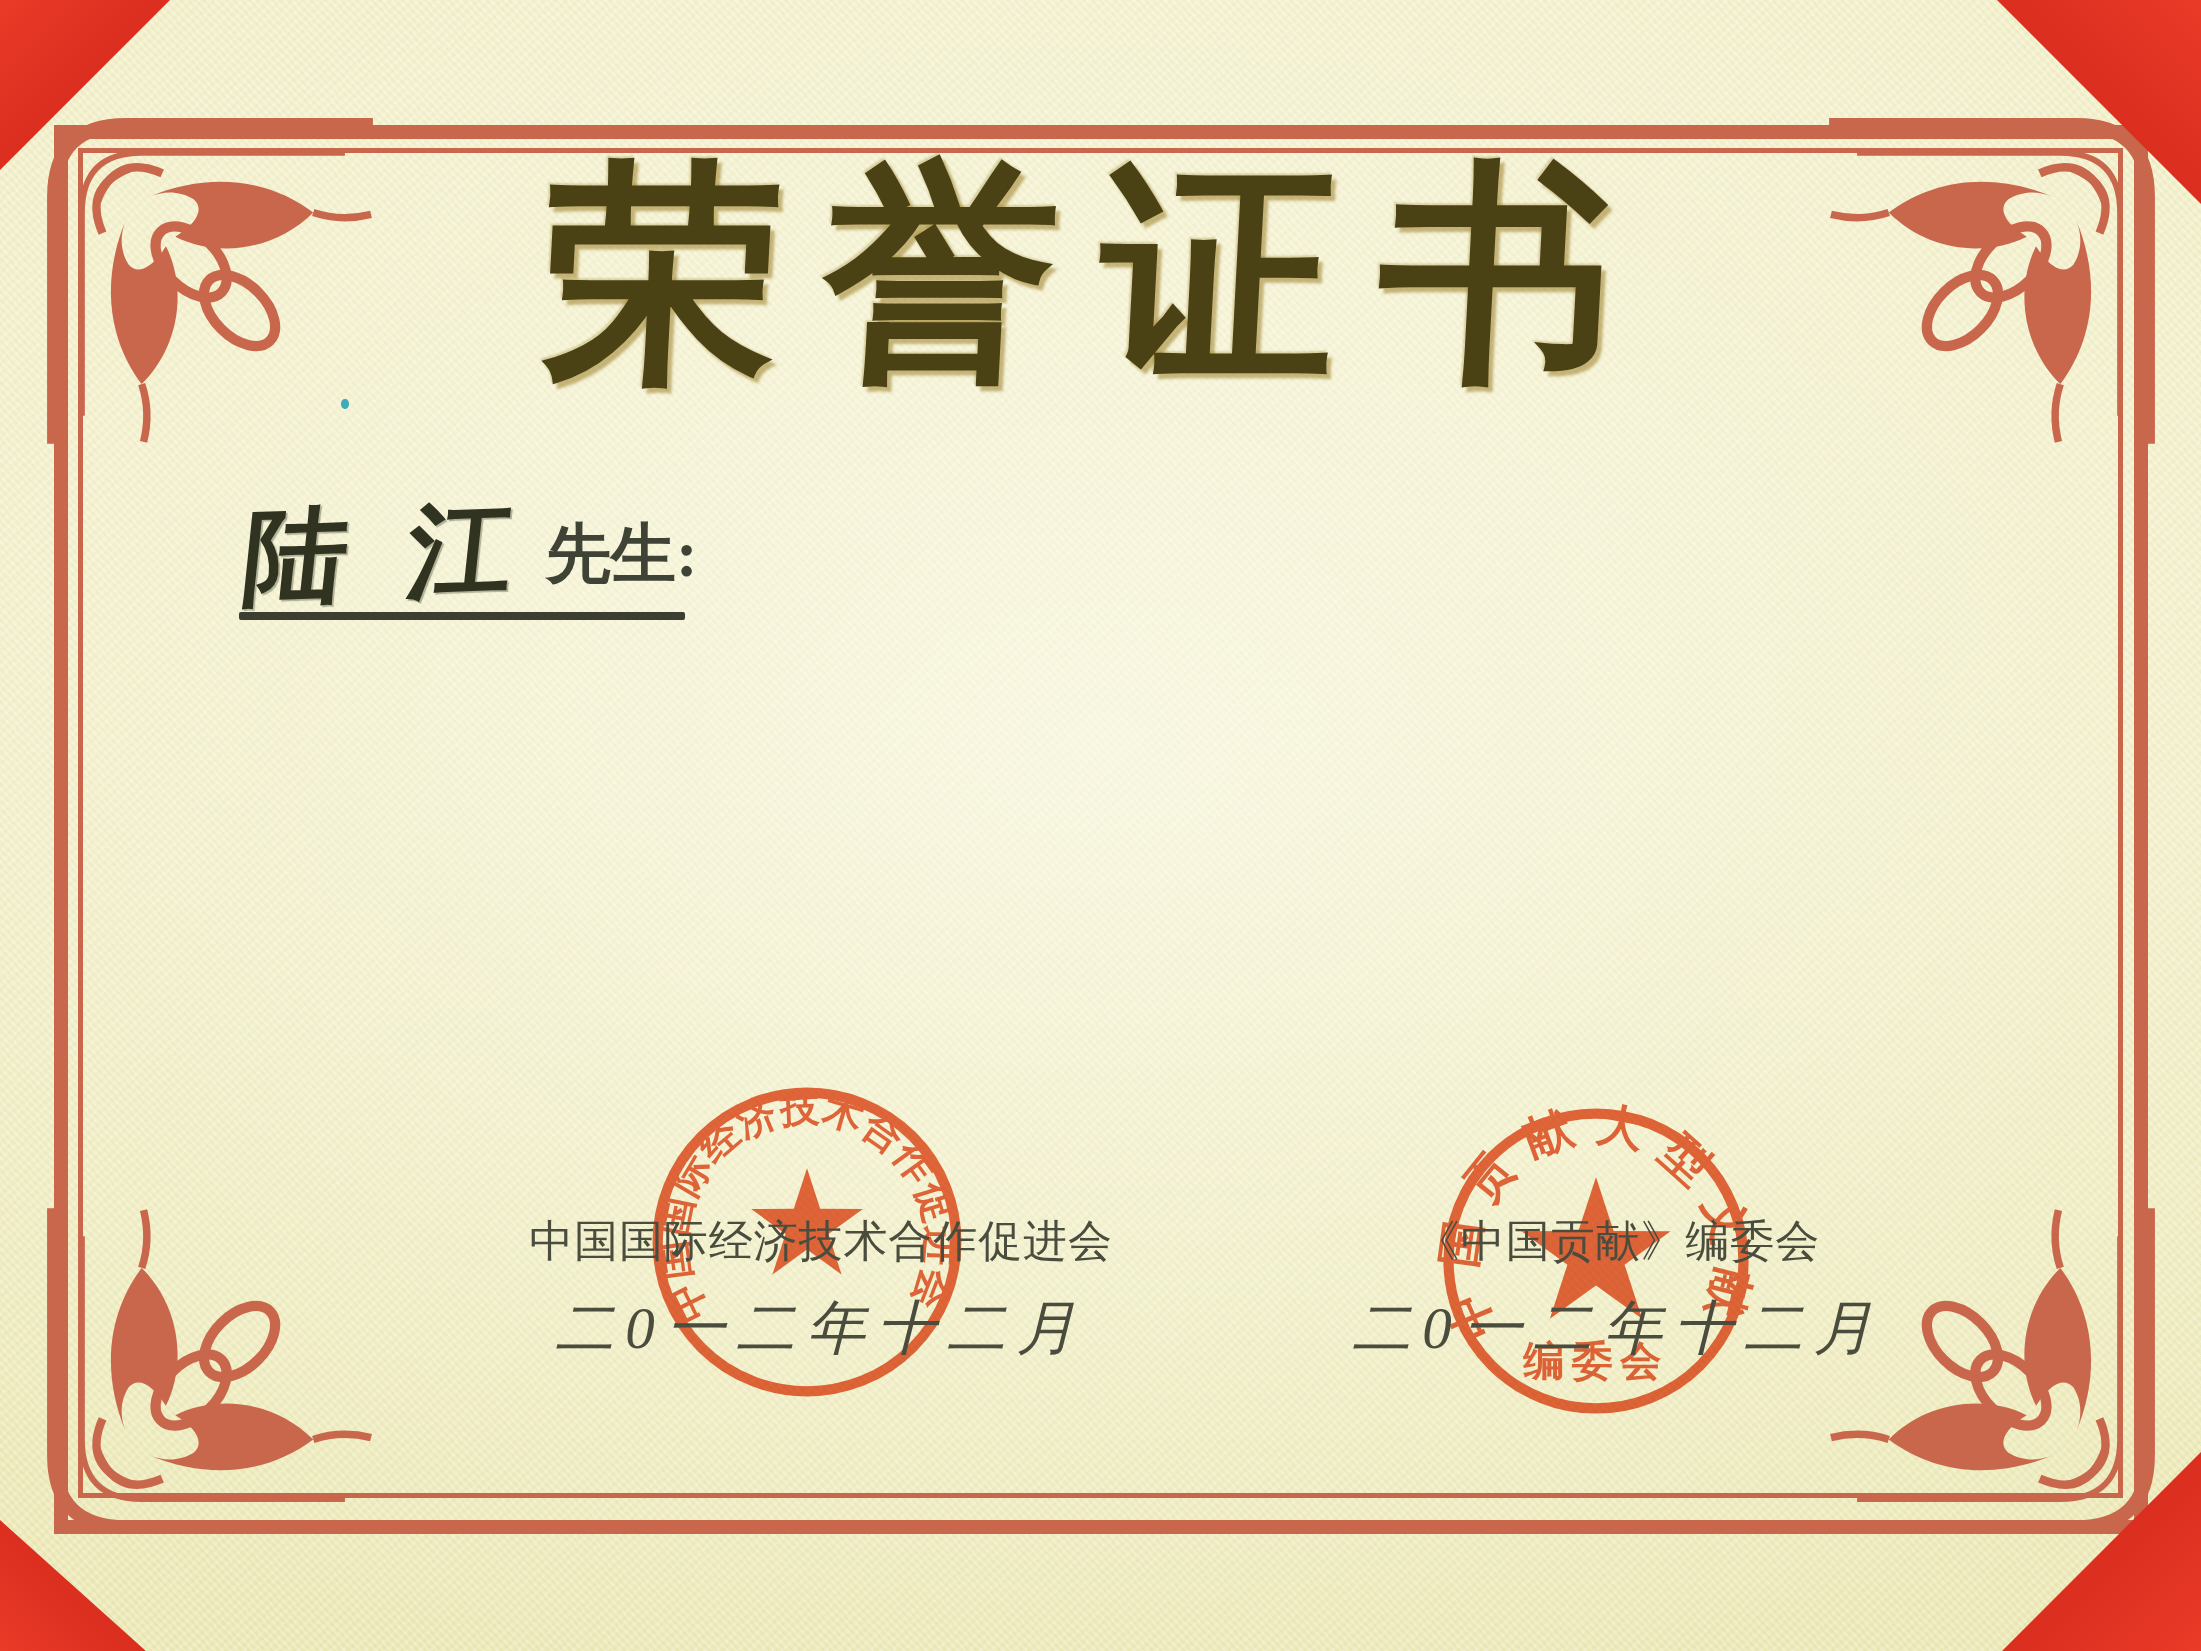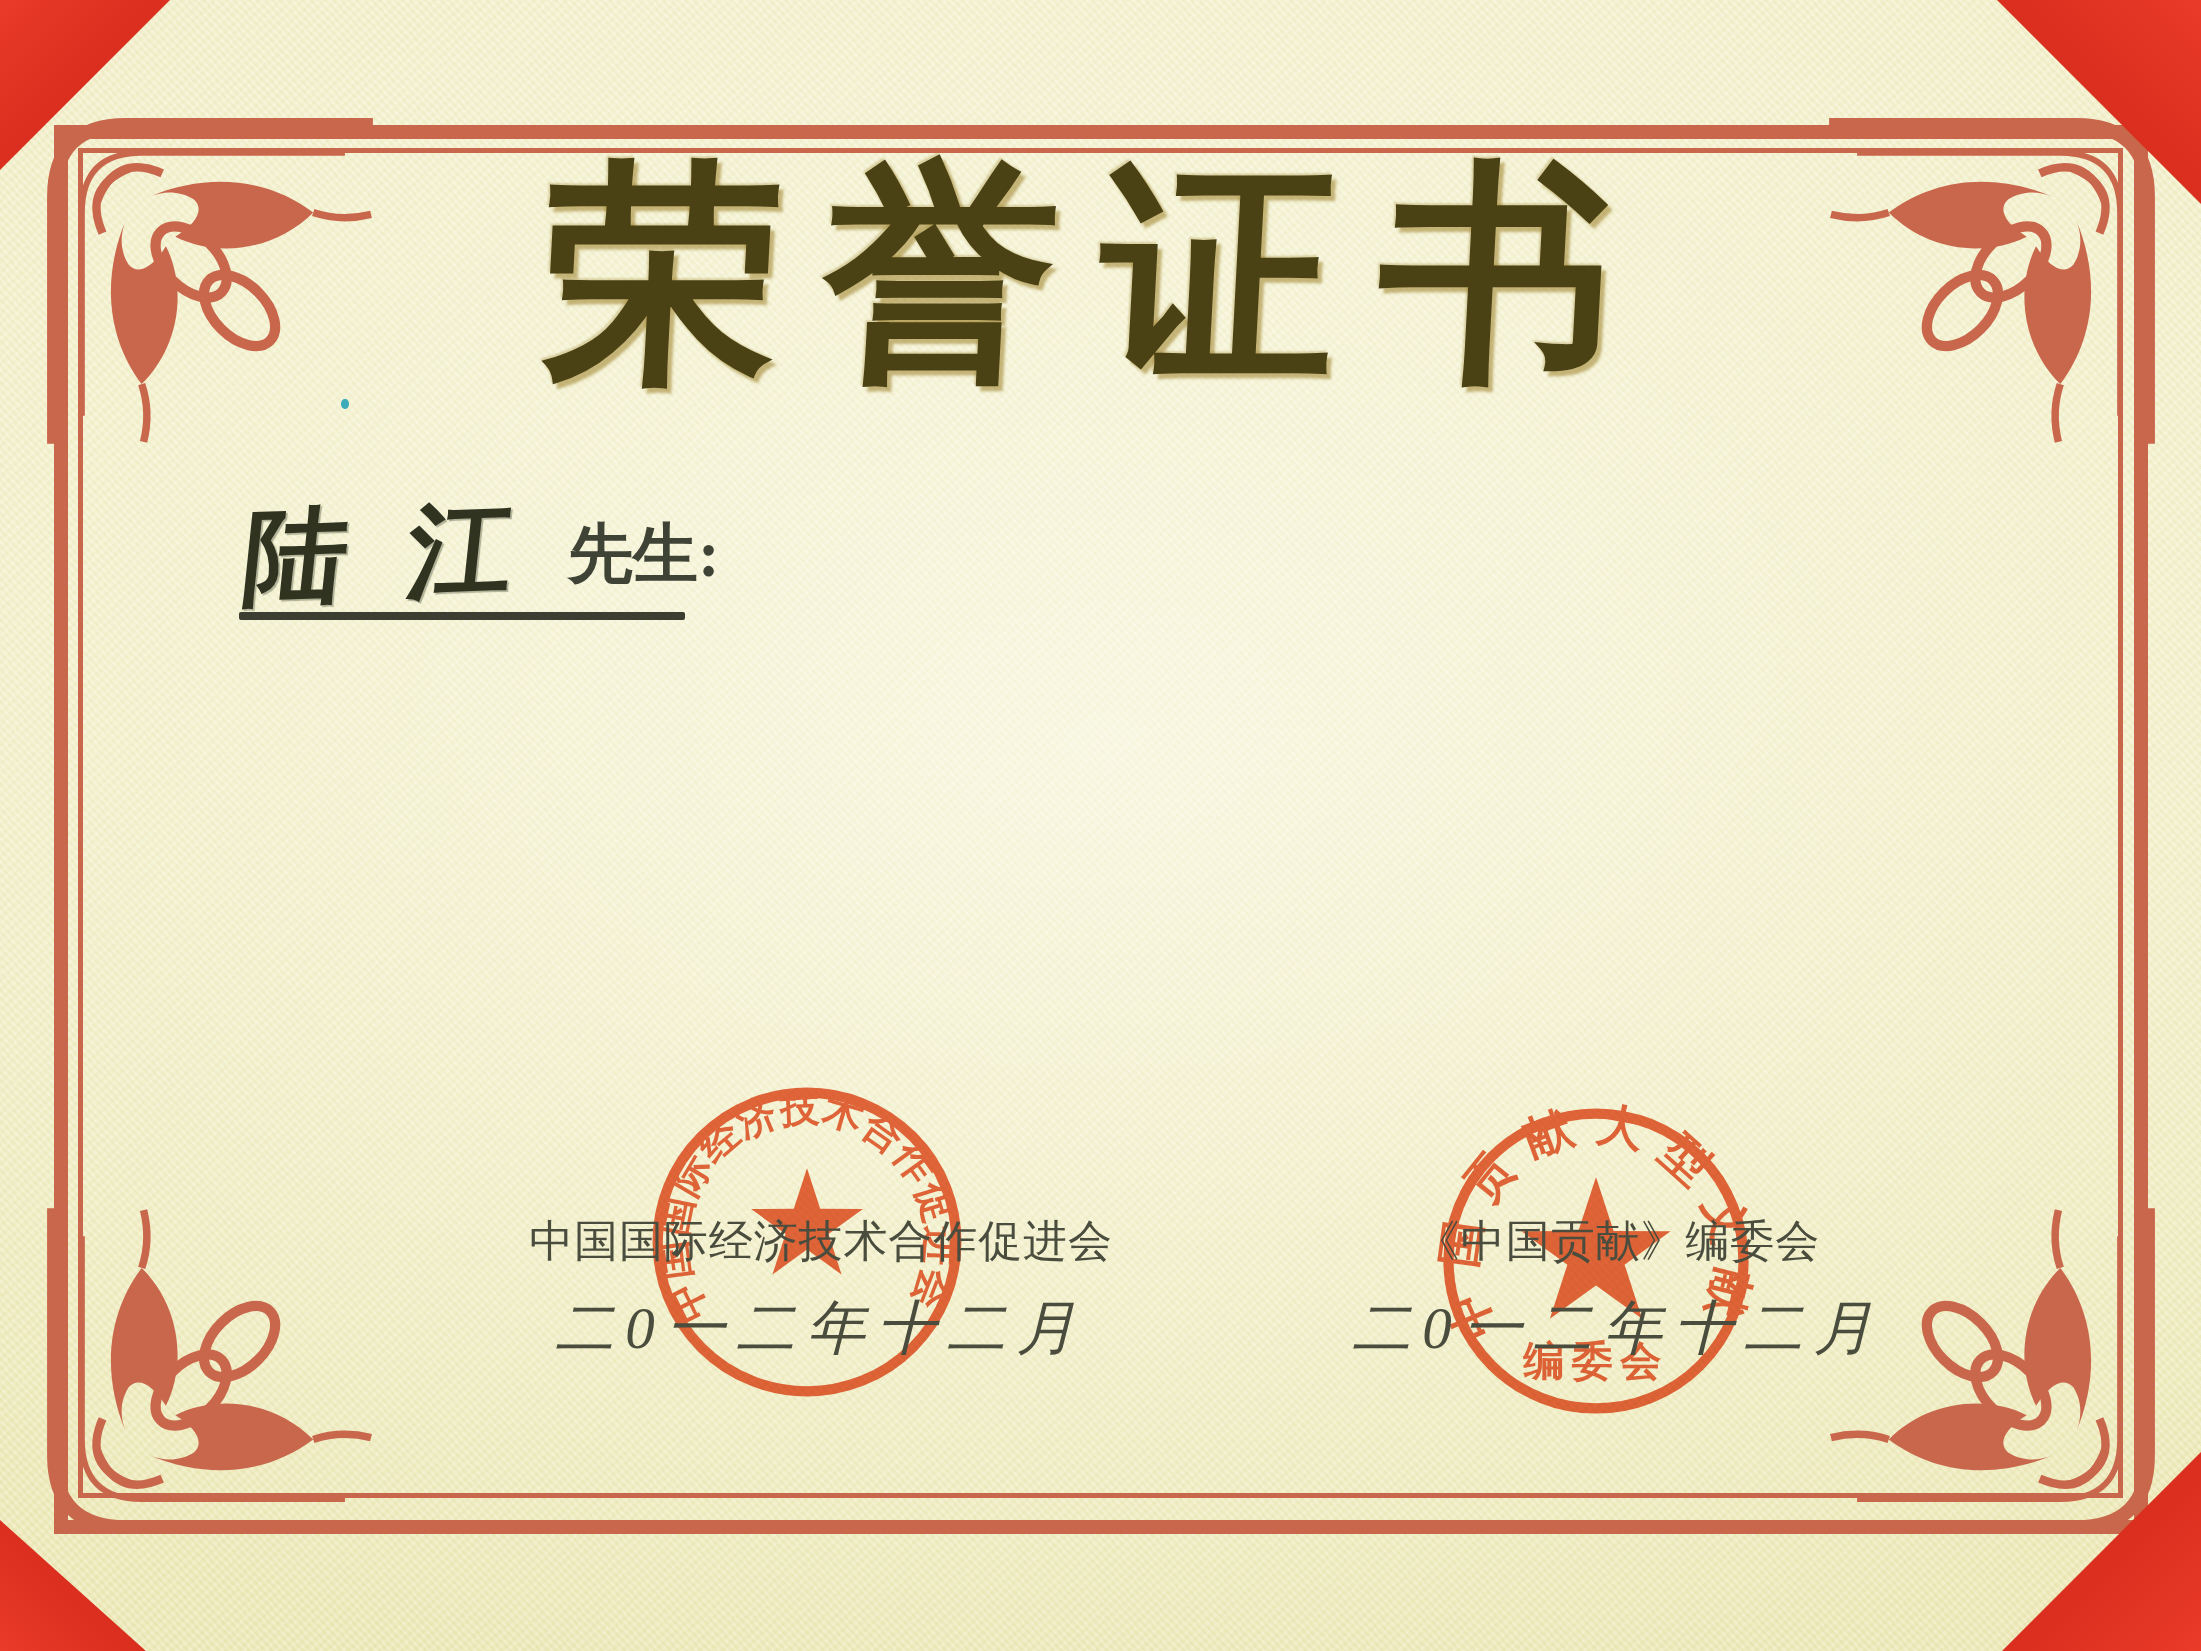--- a/index.html
+++ b/index.html
@@ -36,21 +36,21 @@
     font-size:235px;font-weight:bold;letter-spacing:43px;color:#4a4214;
     transform:skewX(-3deg);
     text-shadow:4.7px 4.7px 2.8px rgba(148,116,22,.5), -1.9px -1.9px 1.9px rgba(148,116,22,.28);
     white-space:nowrap;
   }
   
   .name-row{position:absolute;left:244px;top:485px;white-space:nowrap;}
   .name{display:inline-block;font-size:104px;font-weight:bold;color:#2f3320;
     transform:skewX(-8deg) rotate(-2deg);letter-spacing:17px;
     text-shadow:1.9px 1.9px 0.9px rgba(47,51,32,.35);}
-  .honorific{display:inline-block;font-size:65px;font-weight:bold;color:#3f4336;margin-left:39px;vertical-align:13px;}
+  .honorific{display:inline-block;font-size:65px;font-weight:bold;color:#3f4336;margin-left:17px;vertical-align:13px;}
   .name-underline{position:absolute;left:239px;top:612px;width:446px;height:8.4px;background:#3b3e30;border-radius:1.9px;}
   
   .body-para{position:absolute;left:183px;top:667px;width:1930px;color:#45483a;}
   .body-line{font-size:62px;letter-spacing:3.7px;line-height:91px;white-space:nowrap;}
   .body-line.first{text-indent:99px;}
   .closing{position:absolute;left:336px;top:938px;font-size:62px;letter-spacing:1.9px;color:#45483a;white-space:nowrap;}
   
   .sig{position:absolute;text-align:center;z-index:3;color:#4a4d3e;}
   .sig.left{left:392px;top:1212px;width:858px;}
   .sig.right{left:1217px;top:1212px;width:802px;}

